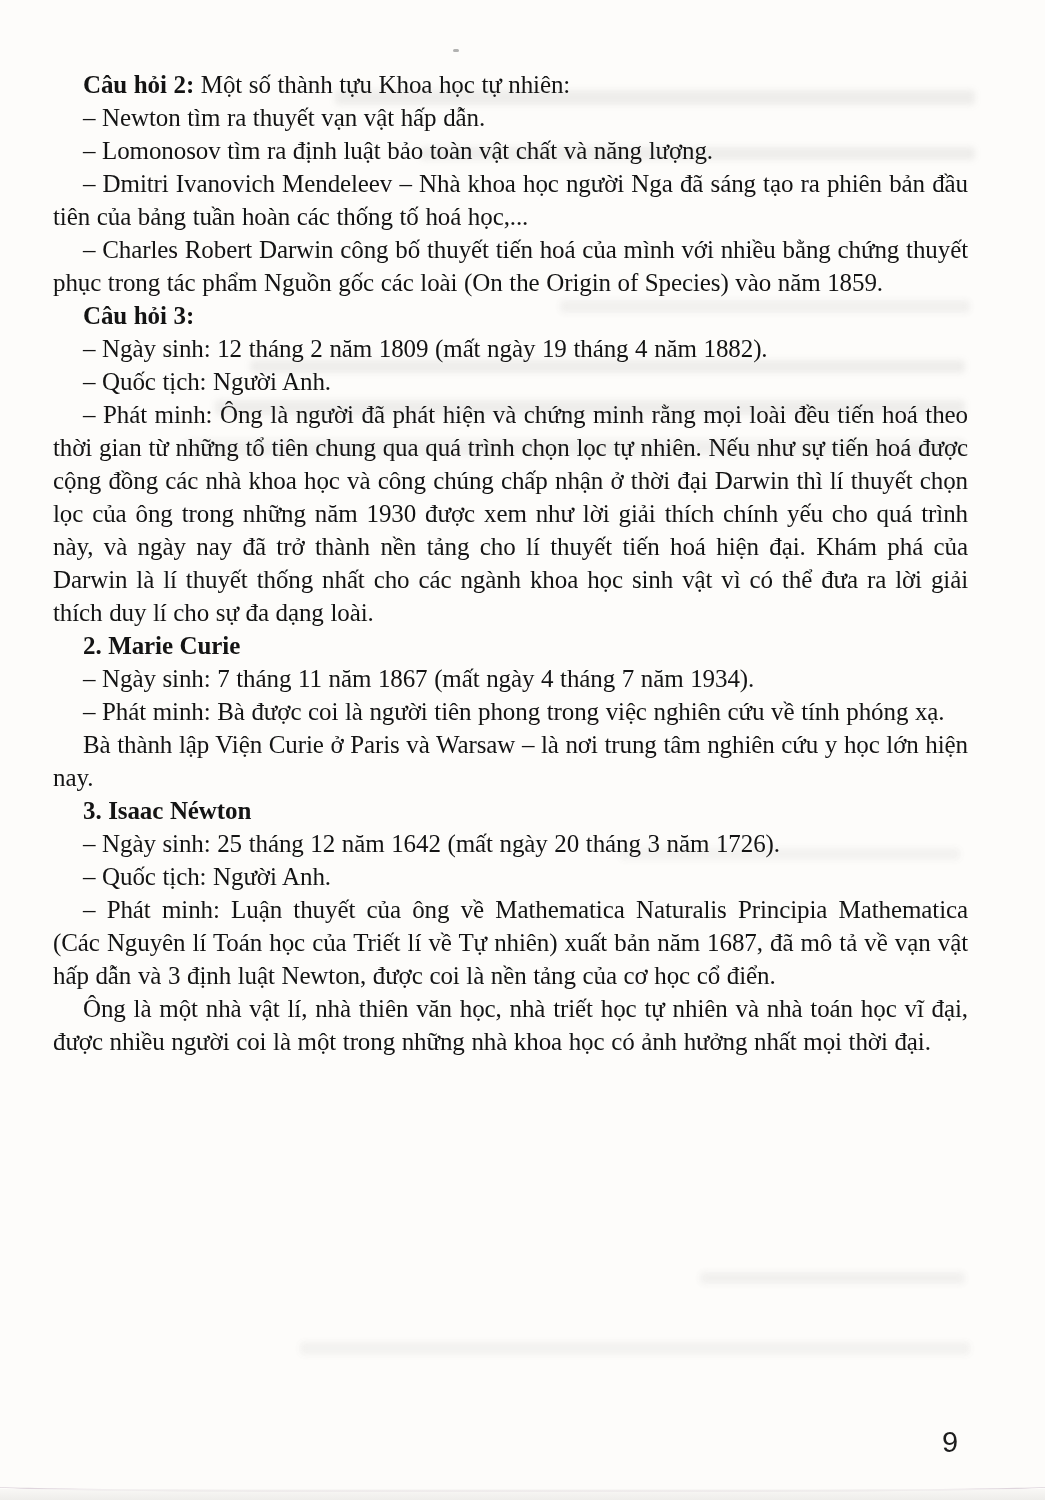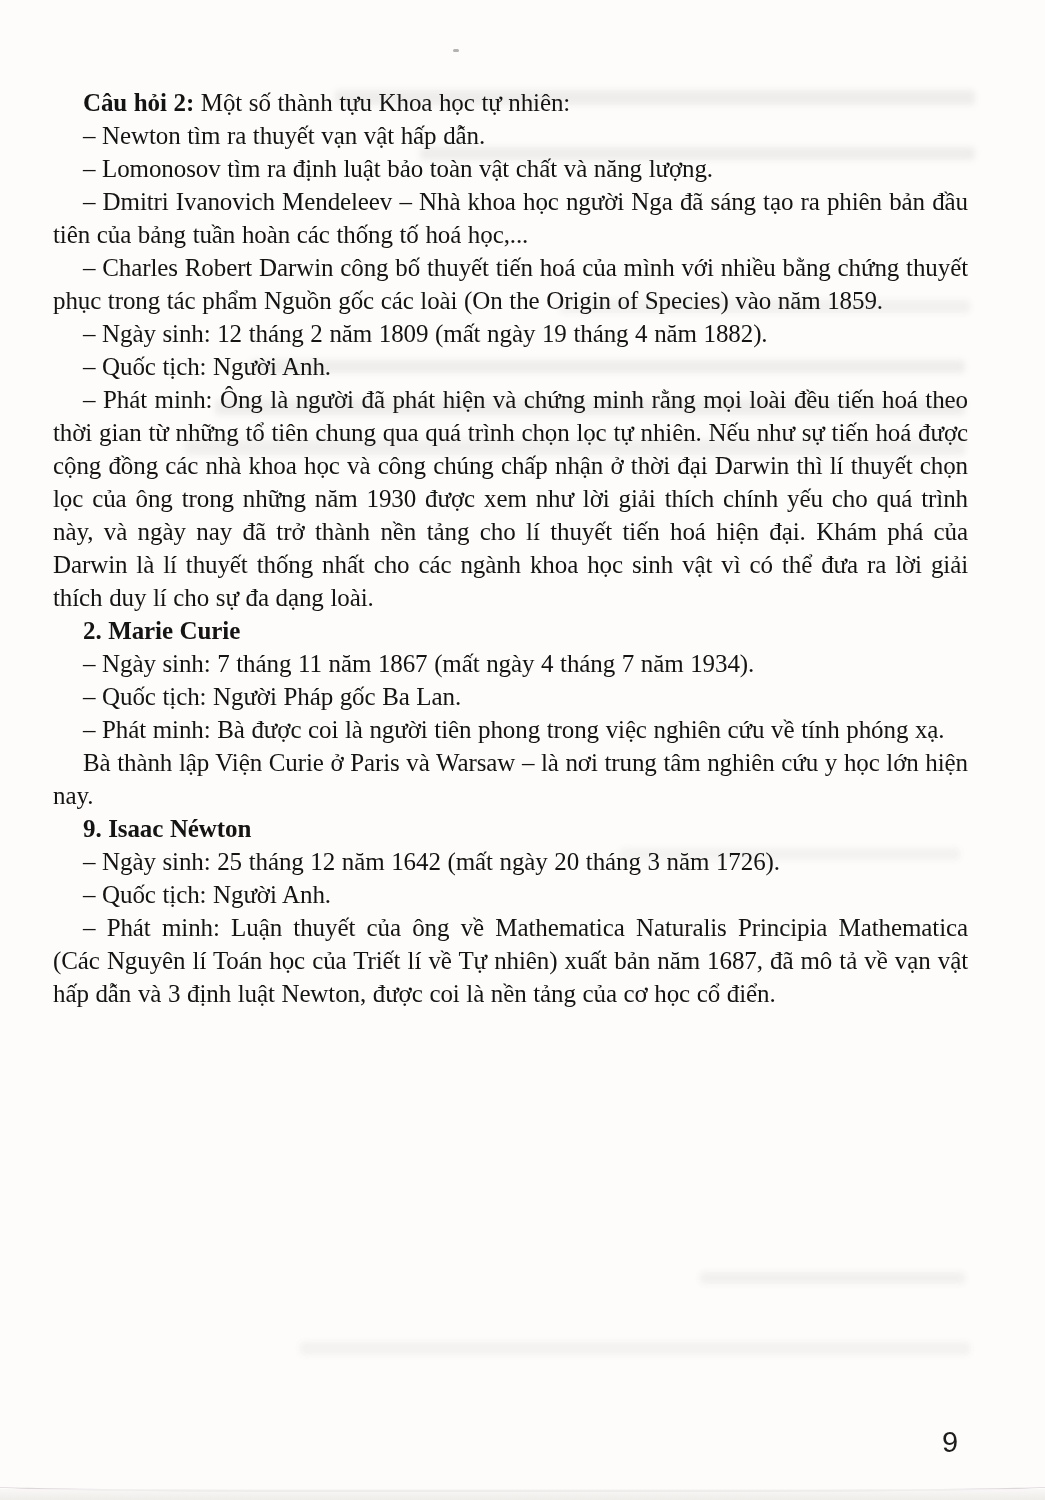--- a/index.html
+++ b/index.html
@@ -6,21 +6,21 @@
   #page{
     position:relative;
     width:1045px;height:1500px;
     background:#fdfcfa;
     overflow:hidden;
     font-family:"Liberation Serif","DejaVu Serif",serif;
     color:#141414;
   }
   #text-block{
     position:absolute;
-    left:53px;top:86px;width:915px;
+    left:53px;top:68px;width:915px;
   }
   .para{
     margin:0;
     font-size:25px;
     line-height:33px;
     text-align:justify;
     text-indent:30px;
     letter-spacing:-0.1px;
     word-spacing:0.5px;
   }
@@ -81,31 +81,32 @@
   <div class="ghost g9"></div>
 
   <div id="speck"></div>
 
   <div id="text-block">
       <p class="para"><span class="b">Câu hỏi 2:</span><span> Một số thành tựu Khoa học tự nhiên:</span></p>
       <p class="para"><span>– Newton tìm ra thuyết vạn vật hấp dẫn.</span></p>
       <p class="para"><span>– Lomonosov tìm ra định luật bảo toàn vật chất và năng lượng.</span></p>
       <p class="para"><span>– Dmitri Ivanovich Mendeleev – Nhà khoa học người Nga đã sáng tạo ra phiên bản đầu tiên của bảng tuần hoàn các thống tố hoá học,...</span></p>
       <p class="para"><span>– Charles Robert Darwin công bố thuyết tiến hoá của mình với nhiều bằng chứng thuyết phục trong tác phẩm </span><span class="i">Nguồn gốc các loài (On the Origin of Species)</span><span> vào năm 1859.</span></p>
+      <p class="para"><span class="b">Câu hỏi 3:</span></p>
       <p class="para"><span>– Ngày sinh: 12 tháng 2 năm 1809 (mất ngày 19 tháng 4 năm 1882).</span></p>
       <p class="para"><span>– Quốc tịch: Người Anh.</span></p>
       <p class="para"><span>– Phát minh: Ông là người đã phát hiện và chứng minh rằng mọi loài đều tiến hoá theo thời gian từ những tổ tiên chung qua quá trình chọn lọc tự nhiên. Nếu như sự tiến hoá được cộng đồng các nhà khoa học và công chúng chấp nhận ở thời đại Darwin thì lí thuyết chọn lọc của ông trong những năm 1930 được xem như lời giải thích chính yếu cho quá trình này, và ngày nay đã trở thành nền tảng cho lí thuyết tiến hoá hiện đại. Khám phá của Darwin là lí thuyết thống nhất cho các ngành khoa học sinh vật vì có thể đưa ra lời giải thích duy lí cho sự đa dạng loài.</span></p>
       <p class="para"><span class="b">2. Marie Curie</span></p>
       <p class="para"><span>– Ngày sinh: 7 tháng 11 năm 1867 (mất ngày 4 tháng 7 năm 1934).</span></p>
-      <p class="para"><span>– Quốc tịch: Người Pháp gốc Ba Lan.</span></p>
       <p class="para"><span>– Phát minh: Bà được coi là người tiên phong trong việc nghiên cứu về tính phóng xạ.</span></p>
       <p class="para"><span>Bà thành lập Viện Curie ở Paris và Warsaw – là nơi trung tâm nghiên cứu y học lớn hiện nay.</span></p>
-      <p class="para"><span class="b">9. Isaac Néwton</span></p>
+      <p class="para"><span class="b">3. Isaac Néwton</span></p>
       <p class="para"><span>– Ngày sinh: 25 tháng 12 năm 1642 (mất ngày 20 tháng 3 năm 1726).</span></p>
       <p class="para"><span>– Quốc tịch: Người Anh.</span></p>
       <p class="para"><span>– Phát minh: Luận thuyết của ông về </span><span class="i">Mathematica Naturalis Principia Mathematica</span><span> (Các Nguyên lí Toán học của Triết lí về Tự nhiên) xuất bản năm 1687, đã mô tả về vạn vật hấp dẫn và 3 định luật Newton, được coi là nền tảng của cơ học cổ điển.</span></p>
+      <p class="para"><span>Ông là một nhà vật lí, nhà thiên văn học, nhà triết học tự nhiên và nhà toán học vĩ đại, được nhiều người coi là một trong những nhà khoa học có ảnh hưởng nhất mọi thời đại.</span></p>
     </div>
 
   <div id="page-number">9</div>
 
   <div id="scan-line"></div>
   <div id="bottom-band"></div>
 </div>
 
 </body></html>

